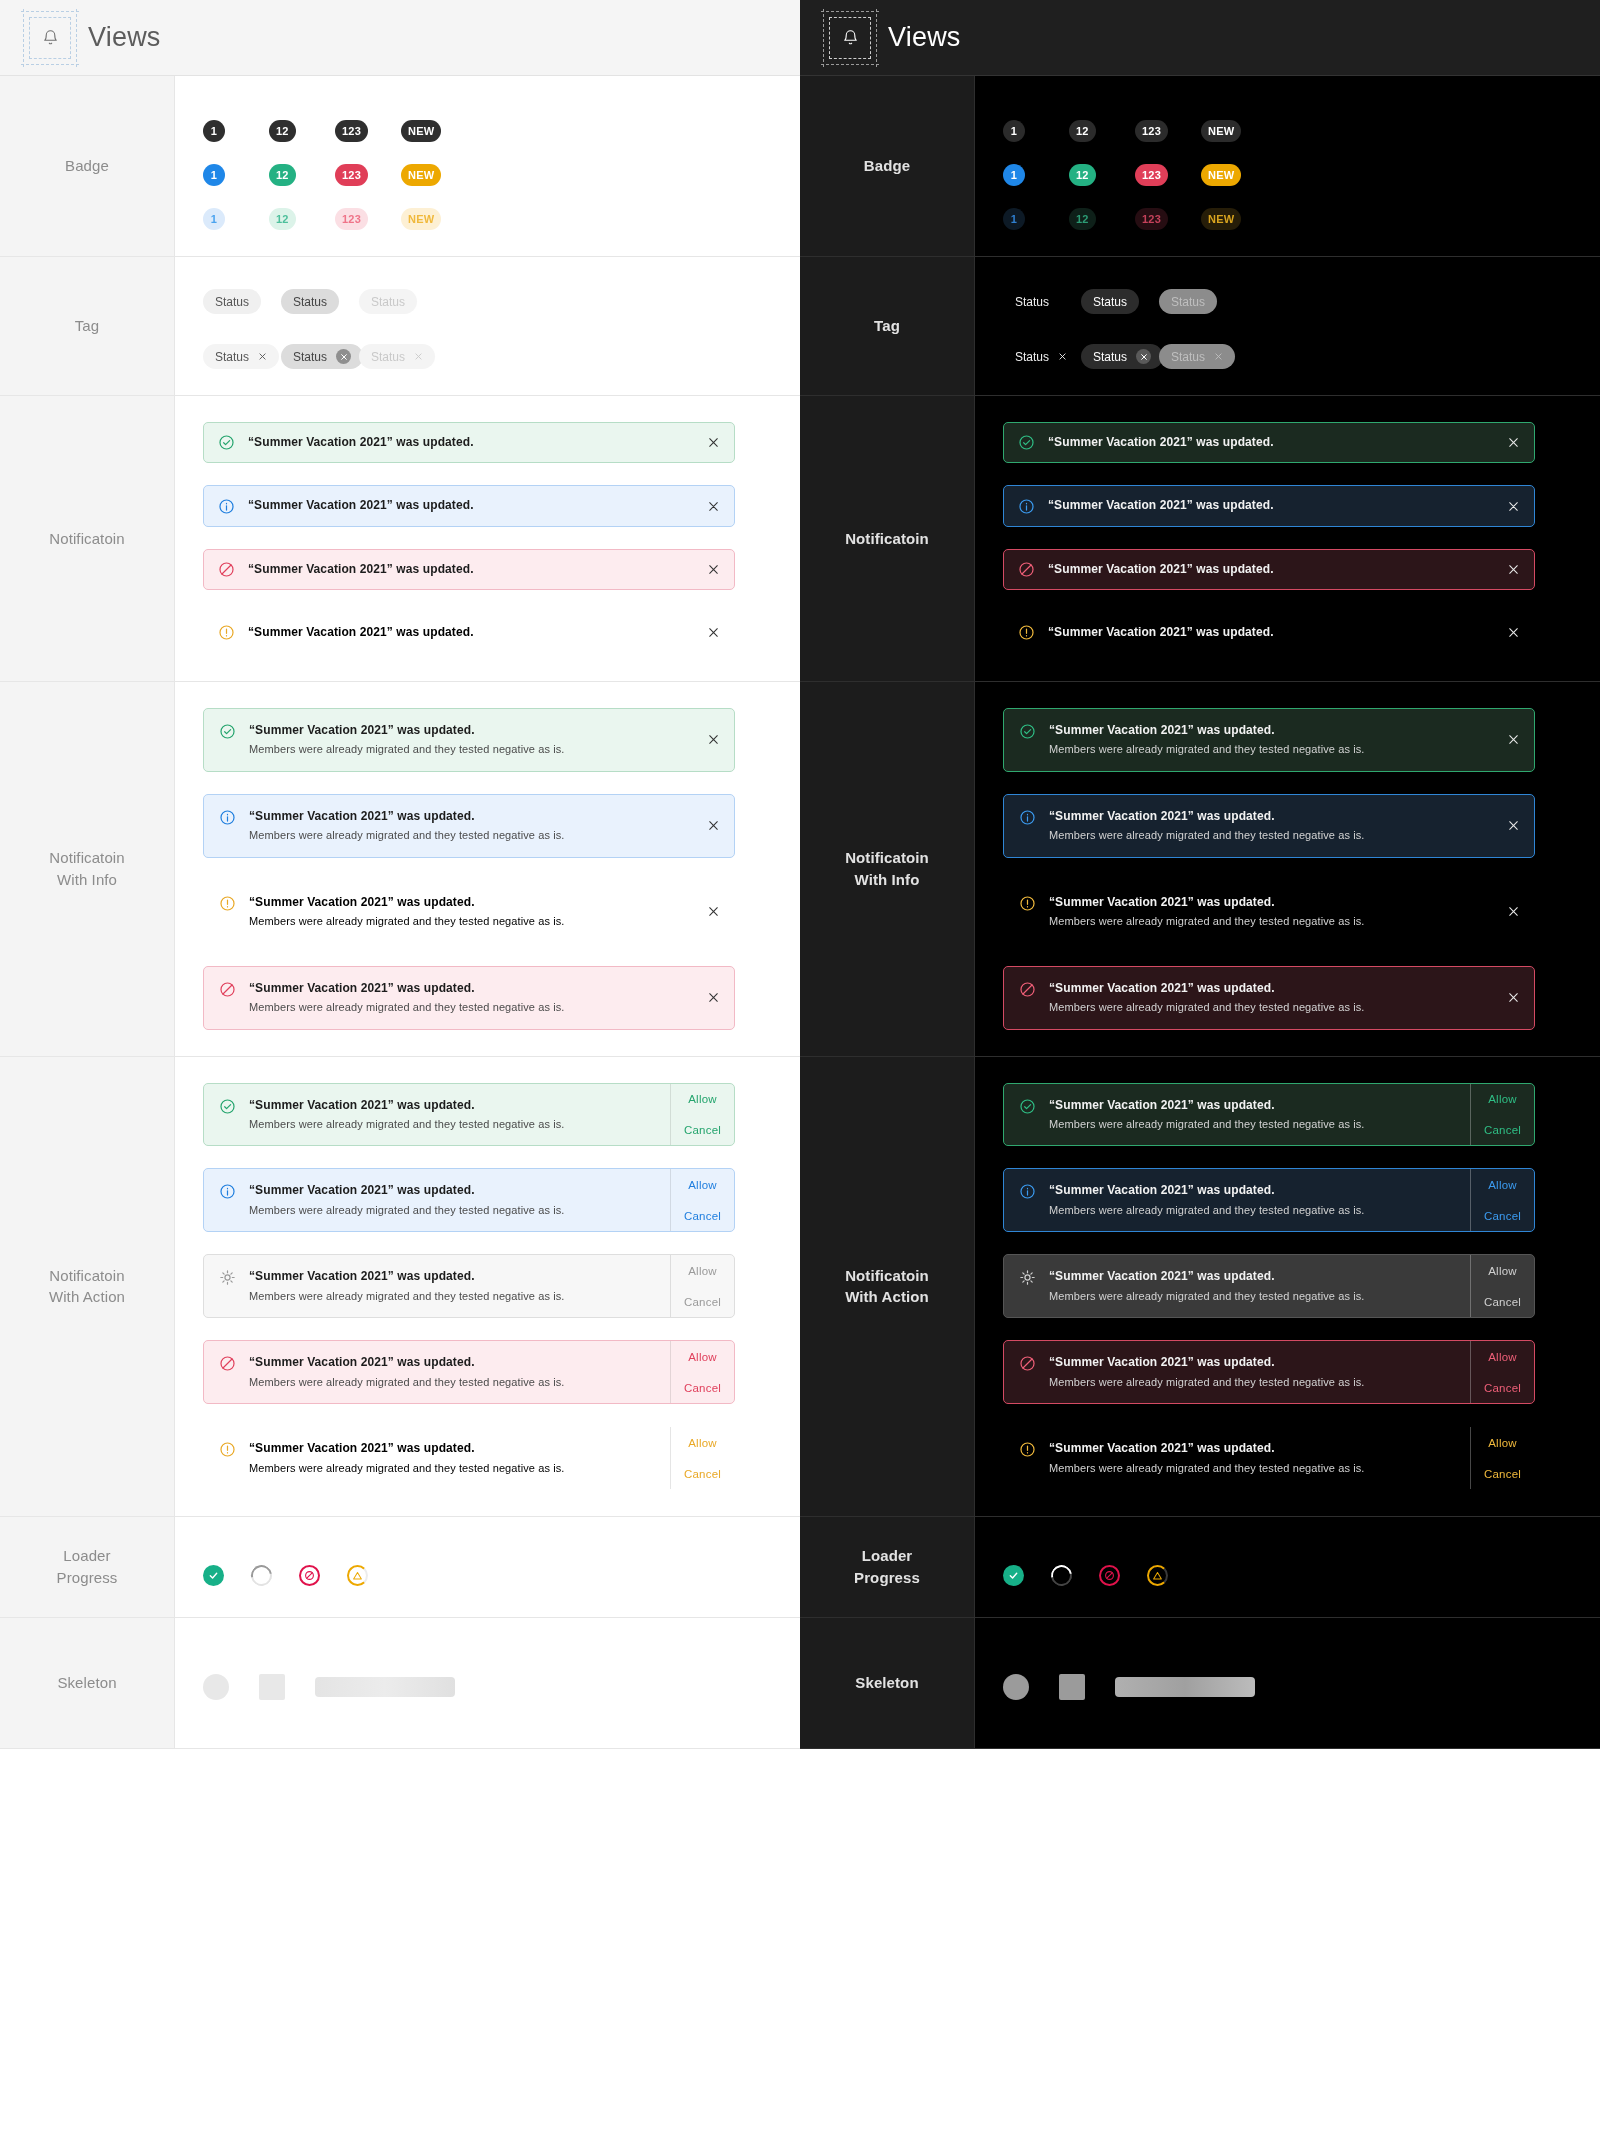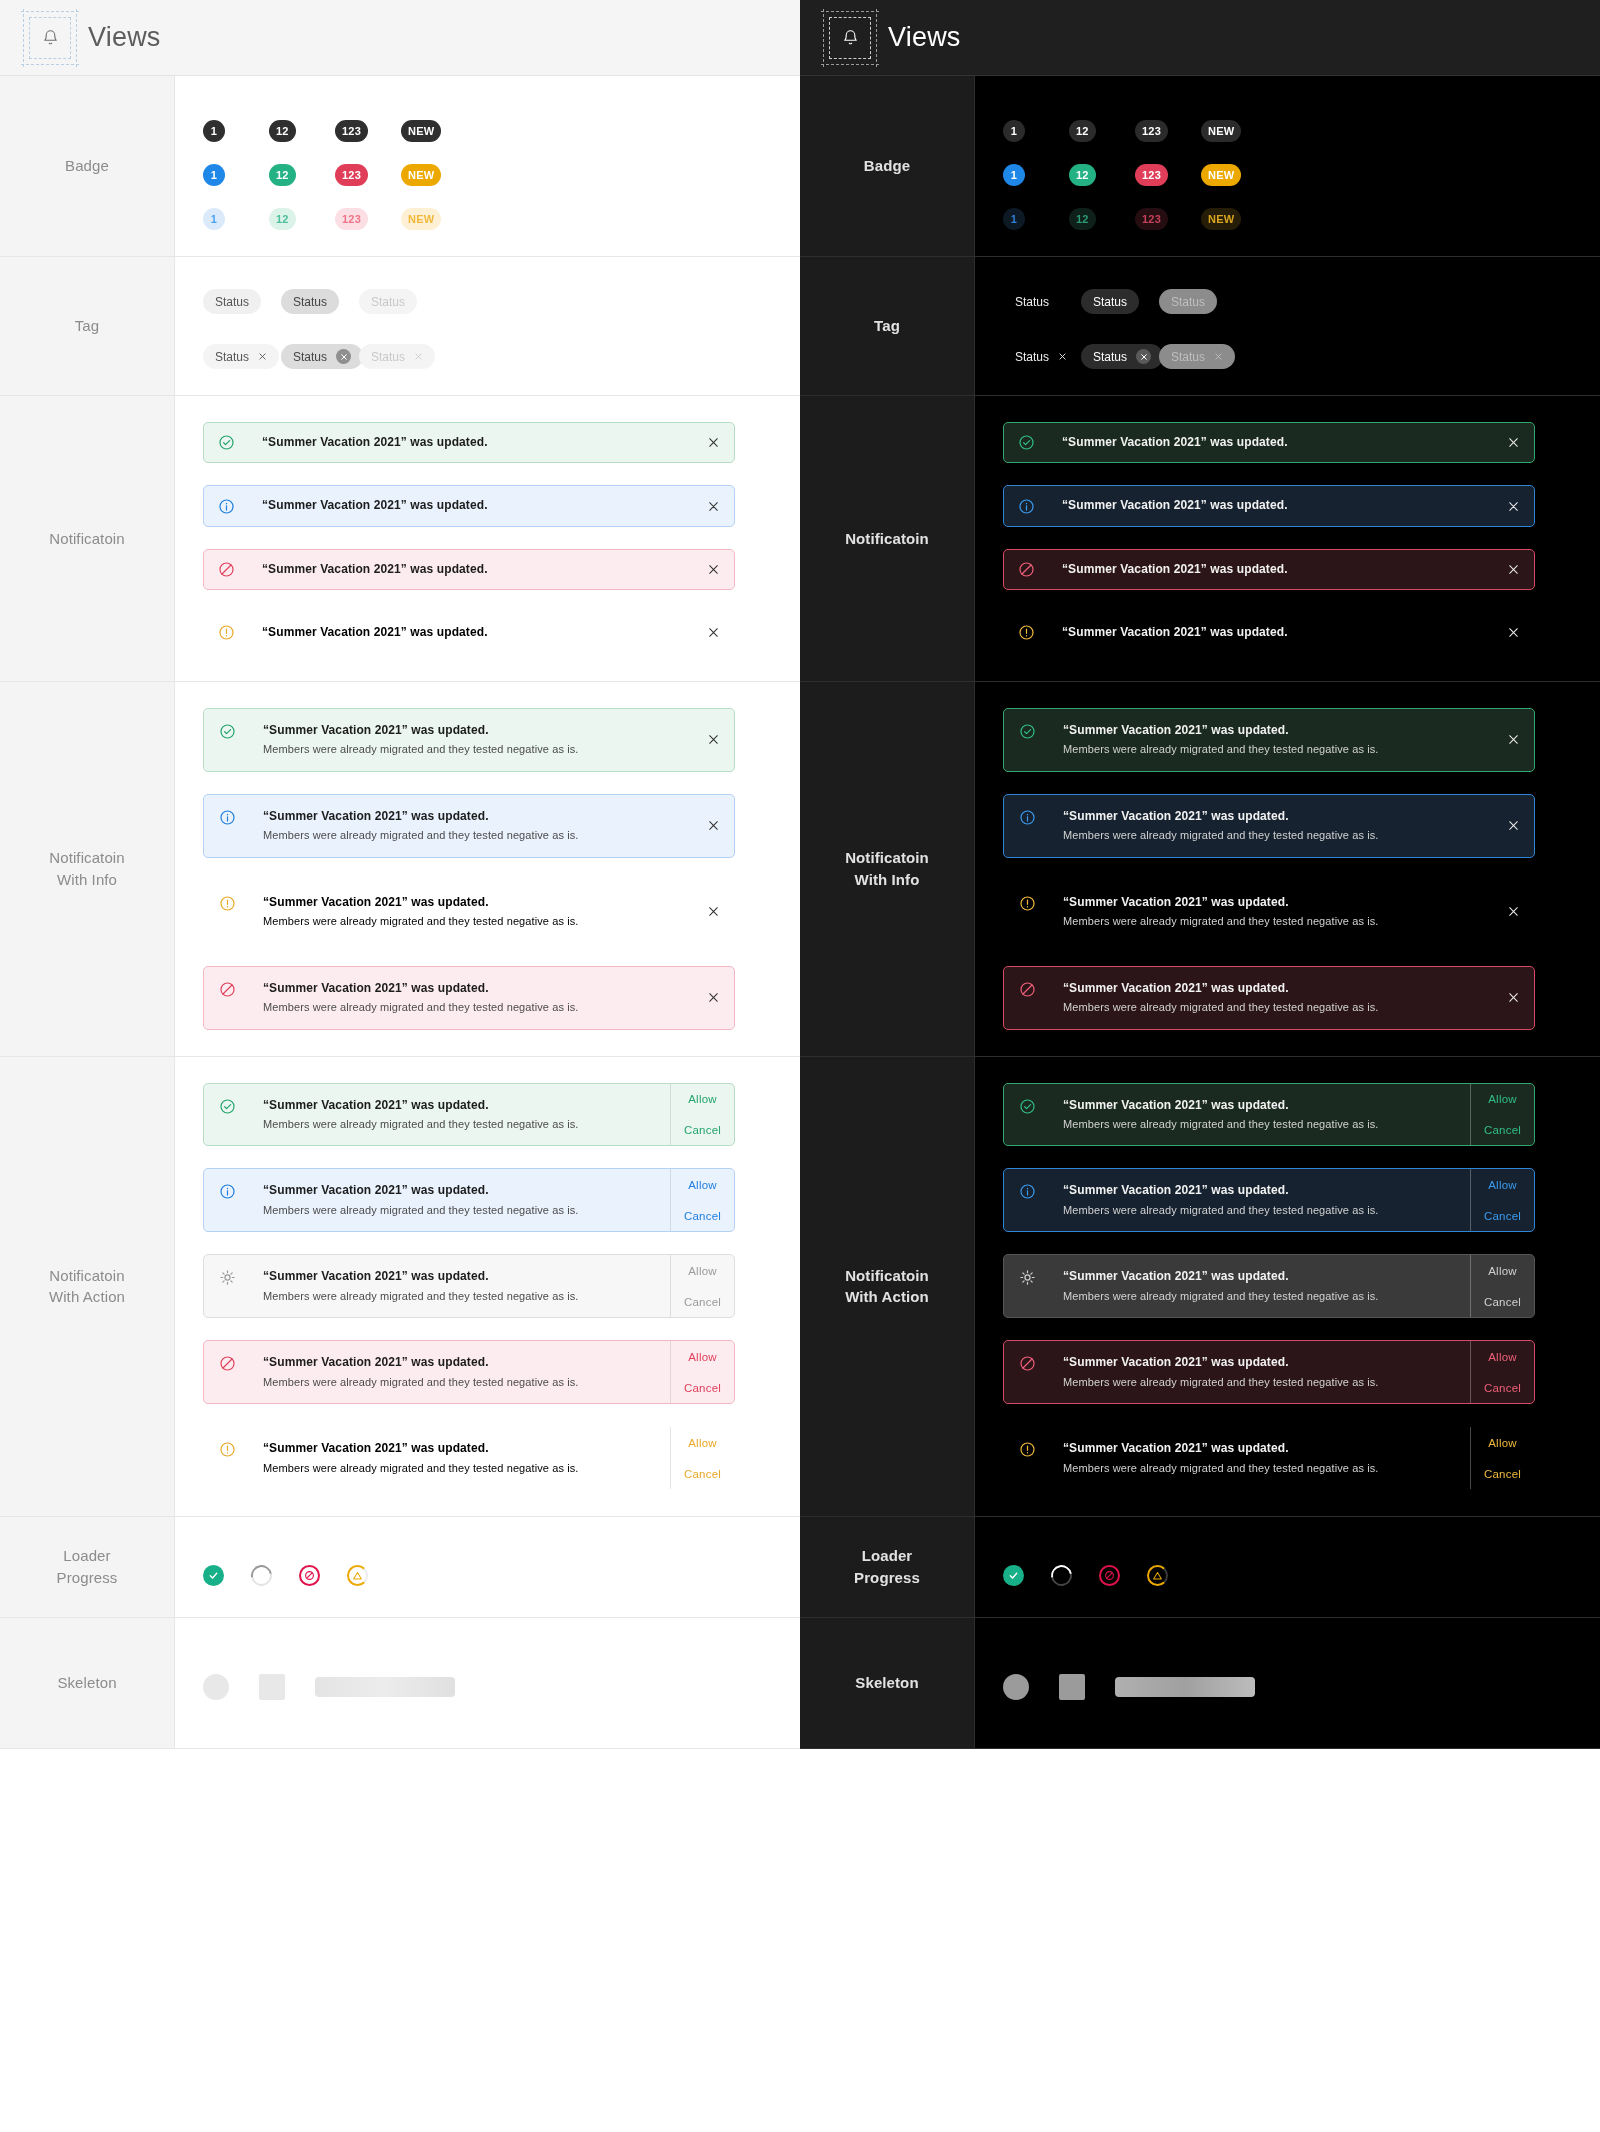--- a/index.html
+++ b/index.html
@@ -71,21 +71,21 @@
     display:inline-flex; align-items:center; justify-content:center;
     font-size:10px;
   }
 
   
   .notif-stack { display:flex; flex-direction:column; gap: 22px; }
   .notif {
     width: 532px; border-radius: 5px; border: 1px solid transparent;
     display:flex; align-items:stretch; overflow:hidden;
   }
-  .notif-main { flex:1; display:flex; align-items:flex-start; gap:27px; padding: 13px 14px 13px 15px; }
+  .notif-main { flex:1; display:flex; align-items:flex-start; gap:13px; padding: 13px 14px 13px 15px; }
   .notif.one-line .notif-main { align-items:center; padding: 11px 14px; }
   .notif-ico { width:17px; height:17px; flex:0 0 17px; margin-top:1px; }
   .notif.one-line .notif-ico { margin-top:0; }
   .notif-txt { flex:1; min-width:0; }
   .notif-title { font-size: 12px; font-weight: 700; line-height: 1.45; letter-spacing:.1px; }
   .notif-desc { font-size: 11px; font-weight: 400; line-height: 1.5; margin-top: 2px; letter-spacing:.1px; }
   .notif-close {
     width: 36px; display:flex; align-items:center; justify-content:center; flex:0 0 36px;
     padding-right: 6px;
   }

